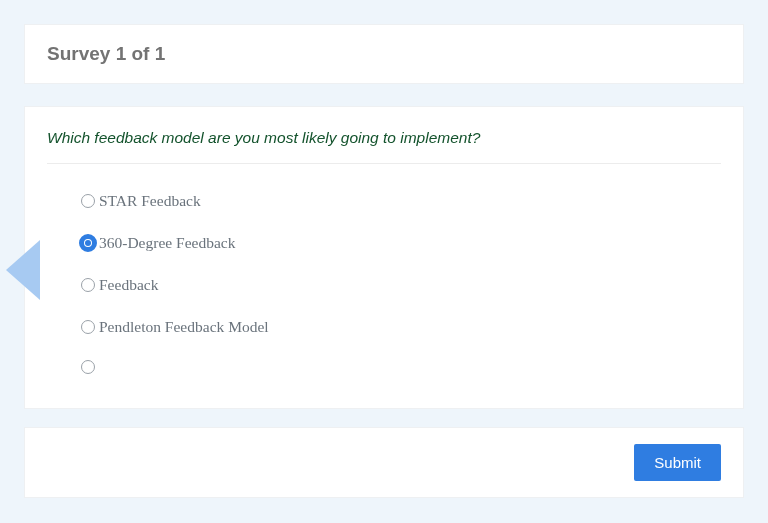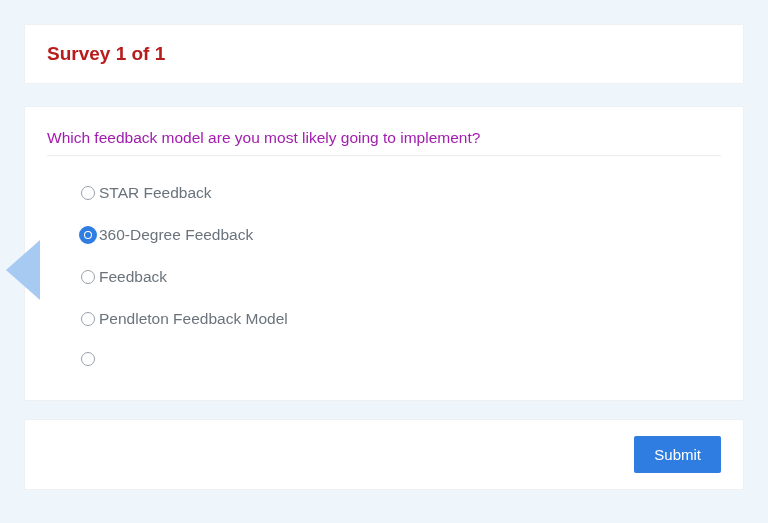--- a/index.html
+++ b/index.html
@@ -17,31 +17,32 @@
     background: #ffffff;
     border: 1px solid #eef0f2;
   }
   .header-card {
     padding: 18px 22px;
     margin-bottom: 22px;
   }
   .header-title {
     font-size: 19px;
     font-weight: 600;
-    color: #b91c1c;
+    color: #737373;
   }
   .question-card {
     padding: 22px 22px 22px 22px;
     margin-bottom: 18px;
   }
   .question-text {
     font-size: 15.5px;
-    color: #a21caf;
-    padding-bottom: 8px;
+    color: #14532d;
+    padding-bottom: 16px;
     border-bottom: 1px solid #ececec;
+    font-style: italic;
   }
   .options {
     padding-top: 16px;
     padding-left: 34px;
   }
   .option {
     display: flex;
     align-items: center;
     gap: 4px;
     padding: 12px 0;
@@ -70,20 +71,21 @@
     inset: 0;
     margin: auto;
     width: 6px;
     height: 6px;
     background: #2f7de1;
     border-radius: 50%;
   }
   .option-label {
     font-size: 15.5px;
     color: #6a737c;
+    font-family: Liberation Serif, serif;
   }
   .footer-card {
     padding: 16px 22px;
     display: flex;
     justify-content: flex-end;
   }
   .submit-btn {
     background: #2f7de1;
     color: #ffffff;
     border: none;

